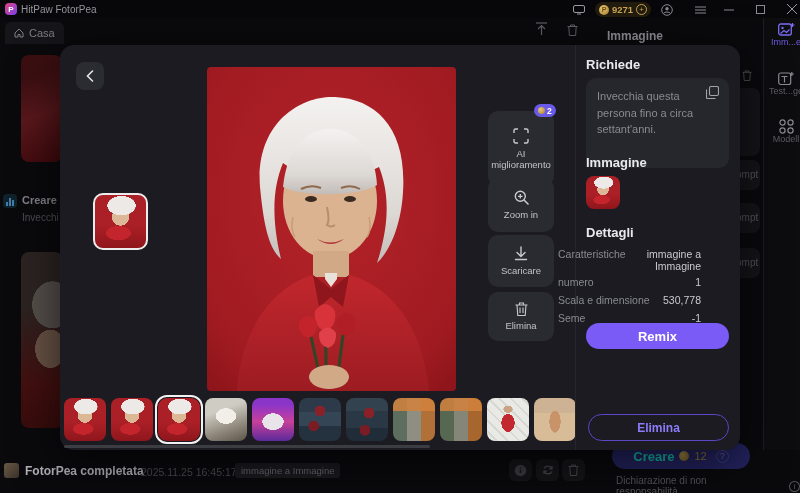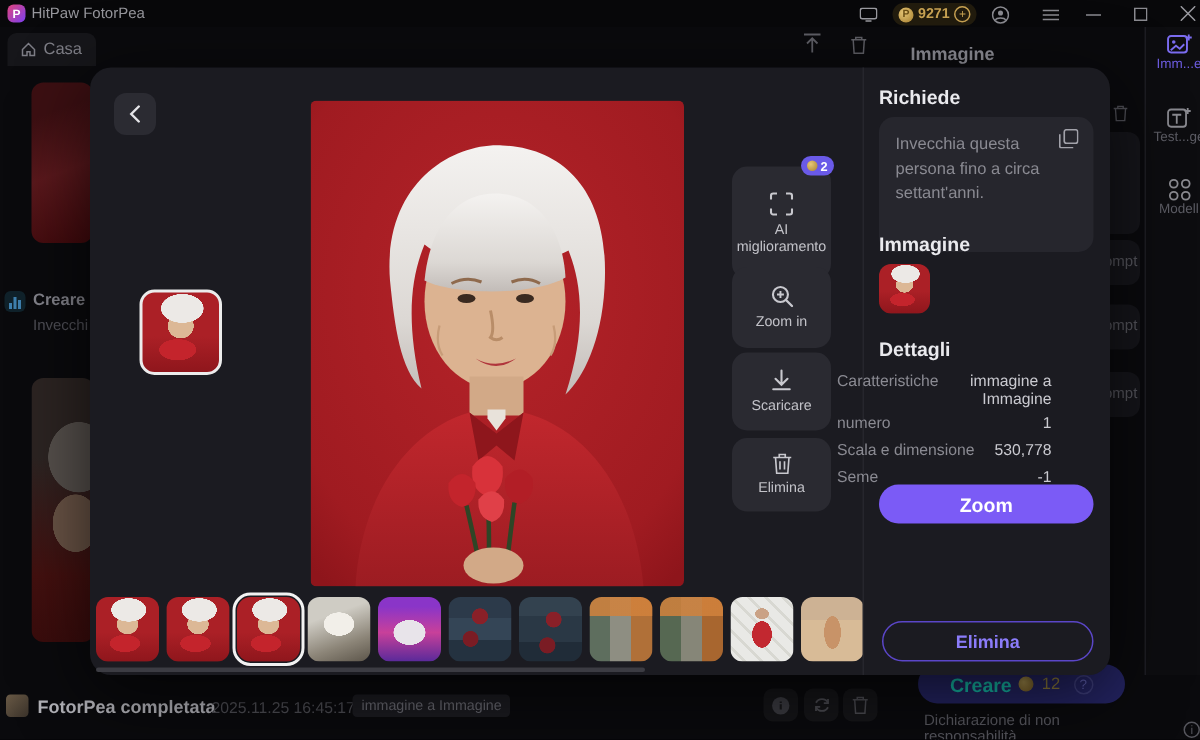--- a/index.html
+++ b/index.html
@@ -430,17 +430,17 @@
     </div>
     <div class="detail-row" style="top:249px;">
       <span class="d-label">Scala e dimensione</span>
       <span class="d-value">530,778</span>
     </div>
     <div class="detail-row" style="top:267px;">
       <span class="d-label">Seme</span>
       <span class="d-value">-1</span>
     </div>
 
-    <div class="remix-btn">Zoom</div>
+    <div class="remix-btn">Remix</div>
     <div class="del-btn">Elimina</div>
   </div>
 
 </div>
 
 </body></html>

